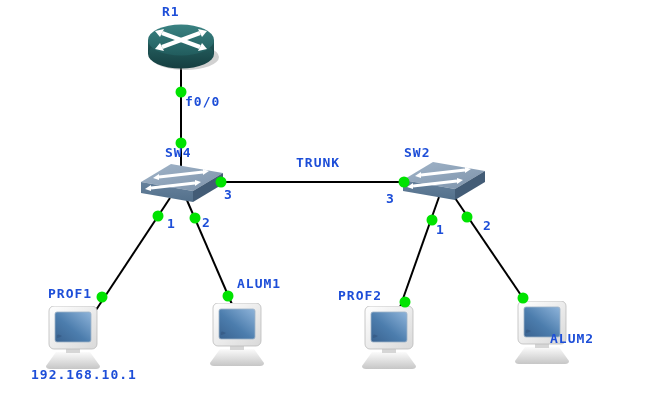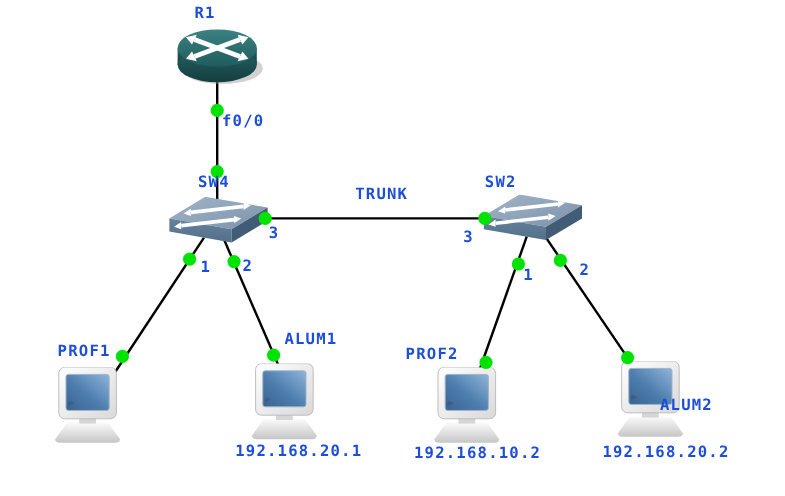--- a/index.html
+++ b/index.html
@@ -159,17 +159,15 @@
   <div class="lbl" style="left:167px;top:216px;">1</div>
   <div class="lbl" style="left:202px;top:215px;">2</div>
   <div class="lbl" style="left:436px;top:222px;">1</div>
   <div class="lbl" style="left:483px;top:218px;">2</div>
 
   <div class="lbl" style="left:48px;top:286px;">PROF1</div>
   <div class="lbl" style="left:237px;top:276px;">ALUM1</div>
   <div class="lbl" style="left:338px;top:288px;">PROF2</div>
   <div class="lbl" style="left:550px;top:283px;margin-top:48px;">ALUM2</div>
 
-  <div class="lbl" style="left:196px;top:369px;">192.168.20.1</div>
-  <div class="lbl" style="left:345px;top:371px;">192.168.10.2</div>
-  <div class="lbl" style="left:502px;top:370px;">192.168.20.2</div>
+  <div class="lbl" style="left:31px;top:367px;">192.168.10.1</div>
 
 </div>
 
 </body></html>

